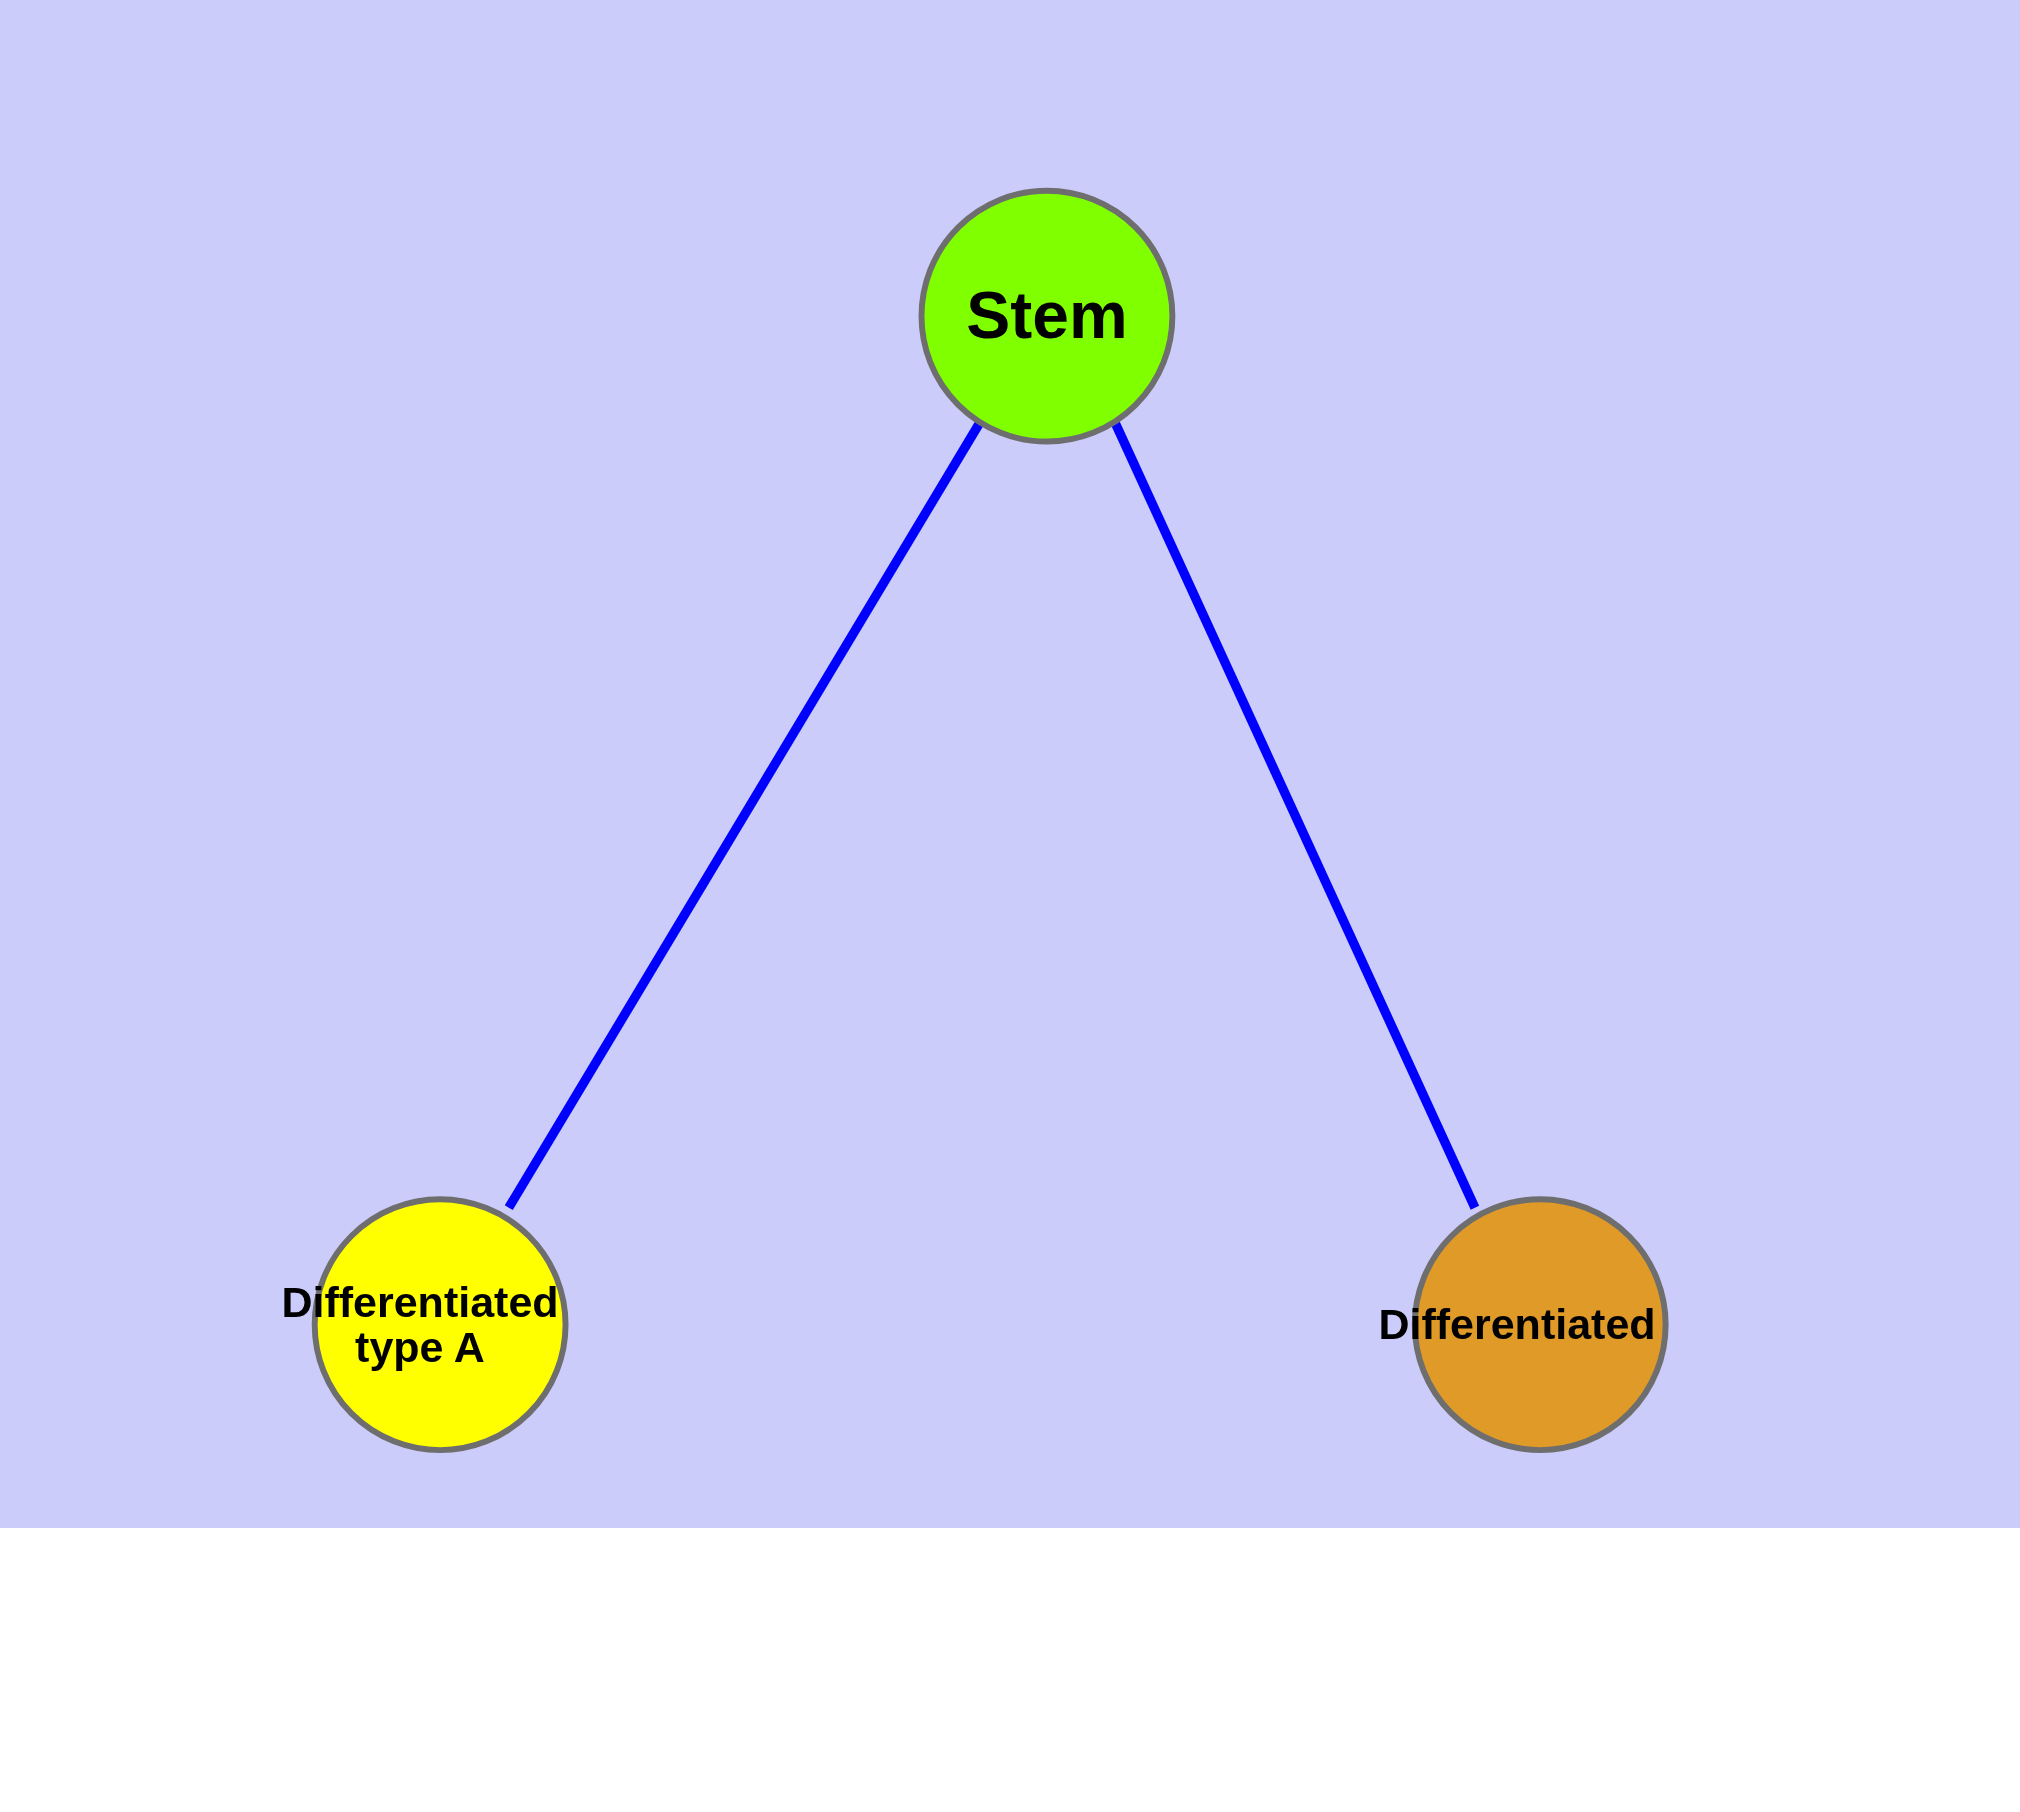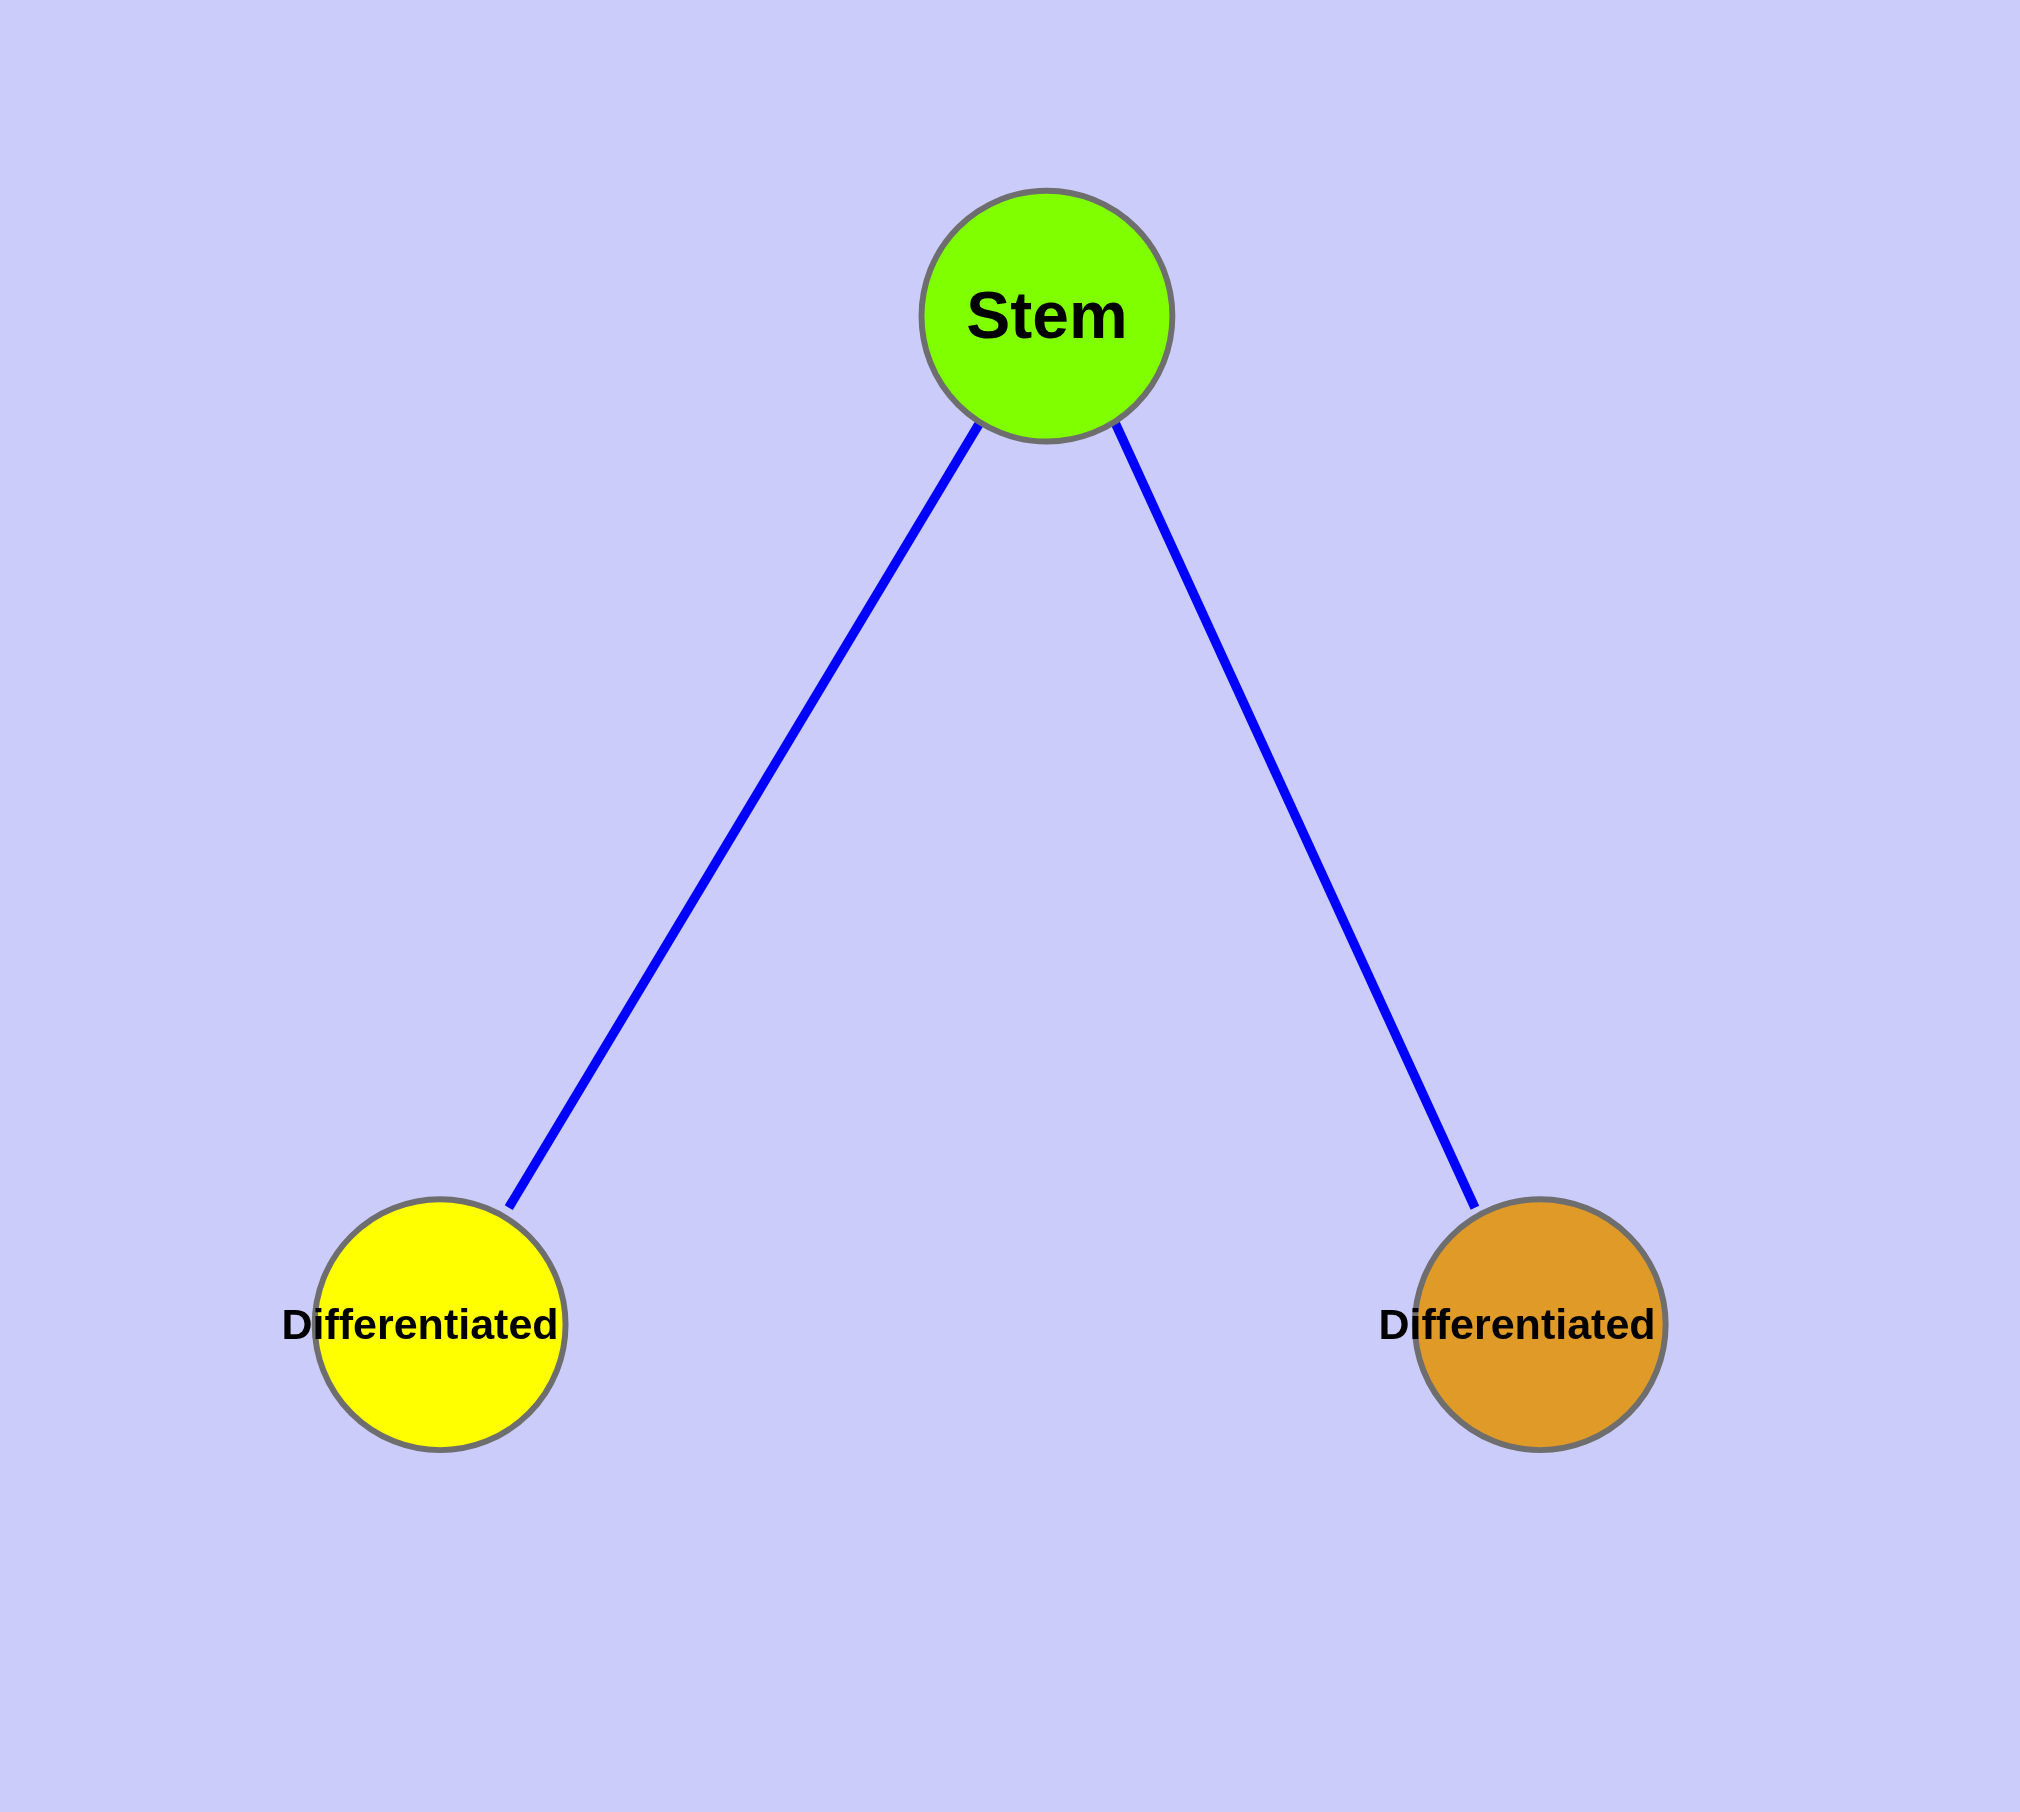--- a/index.html
+++ b/index.html
@@ -3,21 +3,21 @@
 <meta charset="utf-8">
 <style>
   html, body {
     margin: 0;
     padding: 0;
     background: #ffffff;
   }
   #canvas {
     position: relative;
     width: 2021px;
-    height: 1812px;
+    height: 1528px;
     background: #ccccfa;
     overflow: hidden;
     font-family: "Liberation Sans", sans-serif;
   }
   #graph-svg {
     position: absolute;
     left: 0;
     top: 0;
     width: 2021px;
     height: 1812px;
@@ -56,20 +56,21 @@
       <circle cx="1817" cy="1563" r="148" fill="#e09a28" stroke="#6e6e6e" stroke-width="7"></circle>
     </g>
   </svg>
 
   <div class="node-label label-root" style="left: 1047px; top: 316px; color: rgb(0, 0, 0);">
     <span>Stem</span>
   </div>
 
   <div class="node-label label-leaf" style="left: 420px; top: 1325px; color: rgb(0, 0, 0);">
     <div>Differentiated</div>
+    <div>type A</div>
   </div>
 
   <div class="node-label label-leaf" style="left: 1517px; top: 1325px; color: rgb(0, 0, 0);">
     <div>Differentiated</div>
   </div>
 
 </div>
 
 
 </body></html>

